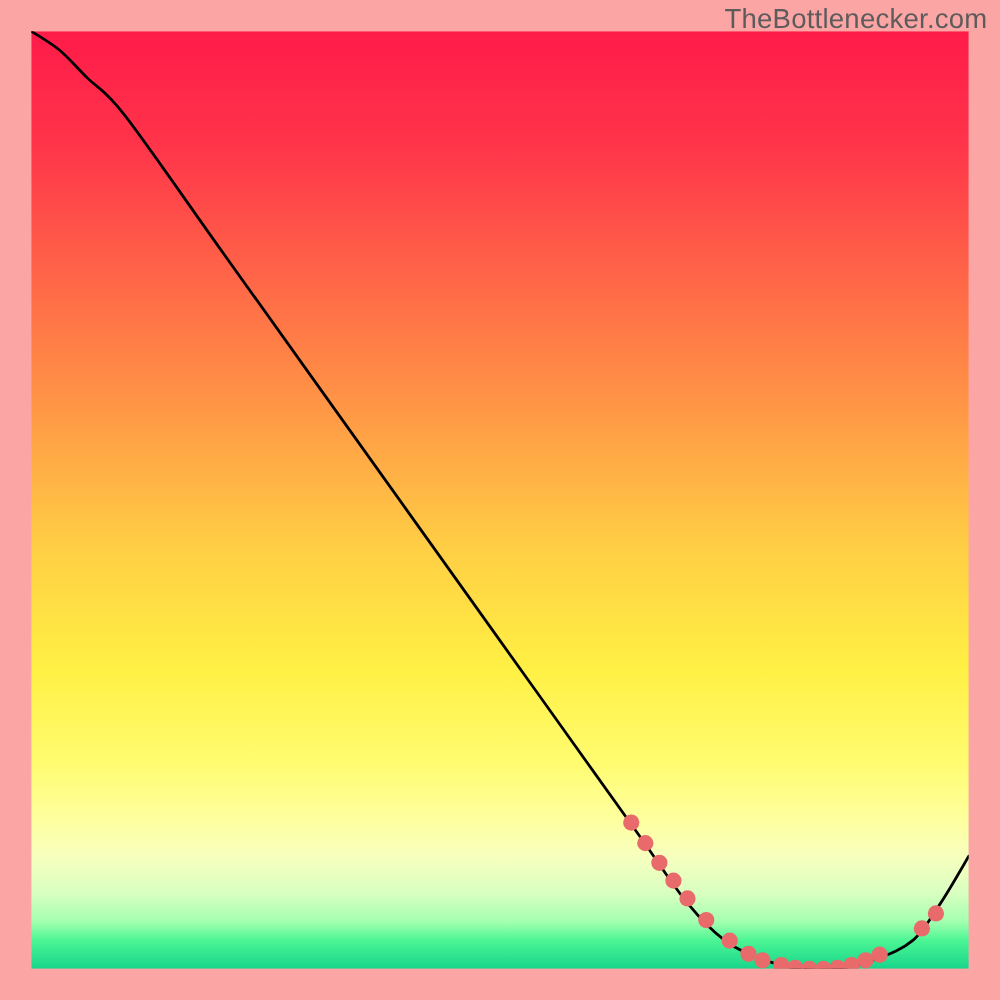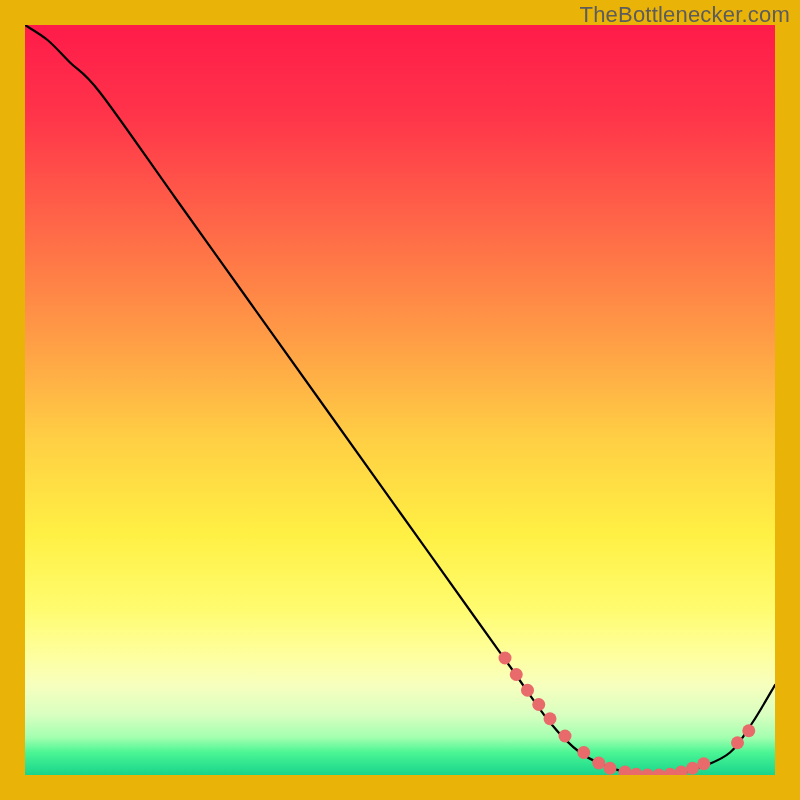--- a/index.html
+++ b/index.html
@@ -8,21 +8,21 @@
     width: 800px;
     height: 800px;
     background: #000;
     overflow: hidden;
     font-family: Arial, Helvetica, sans-serif;
   }
   .frame {
     position: relative;
     width: 800px;
     height: 800px;
-    background: #eab308;
+    background: #fca5a5;
   }
   .plot {
     position: absolute;
     left: 25px;
     top: 25px;
     width: 750px;
     height: 750px;
   }
   .watermark {
     position: absolute;

